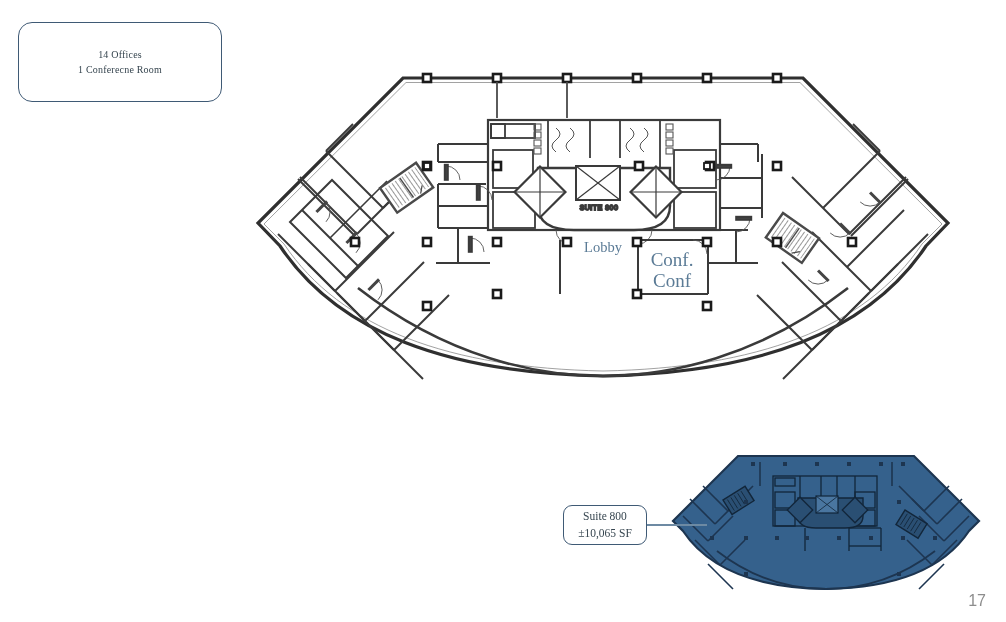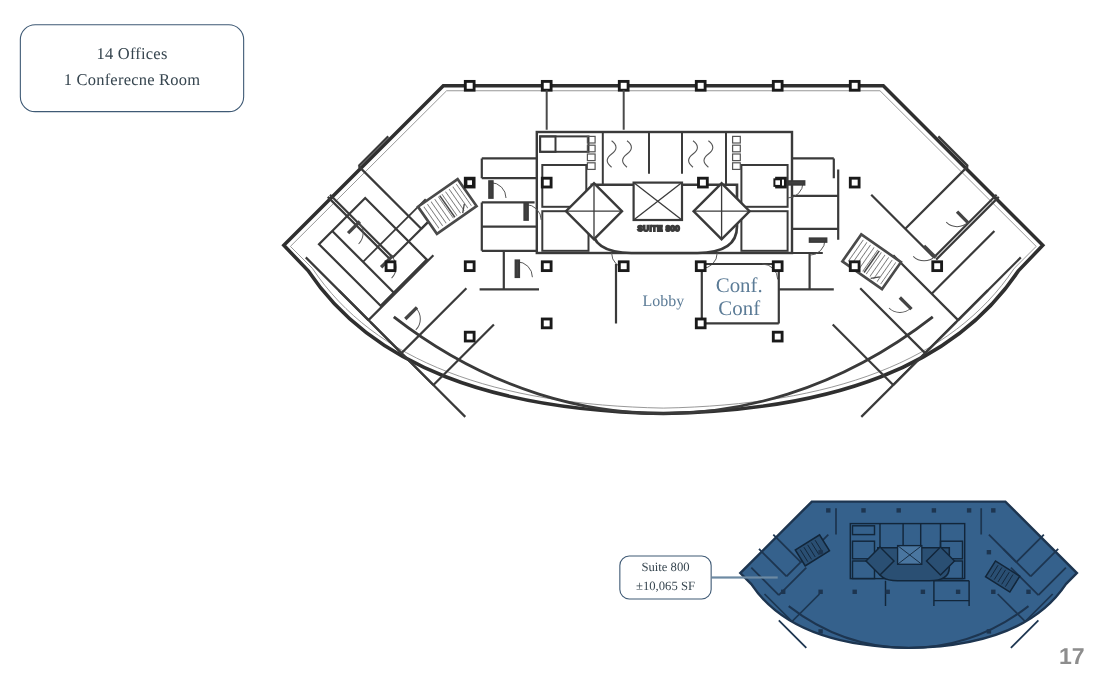--- a/index.html
+++ b/index.html
@@ -10,38 +10,38 @@
   #page{position:absolute;inset:0;}
 
   
   .info-box{
     position:absolute;left:18px;top:22px;width:204px;height:80px;
     border:1.6px solid #3f5a75;border-radius:14px;background:#ffffff;
     display:flex;flex-direction:column;align-items:center;justify-content:center;
     box-sizing:border-box;
   }
   .info-line{
-    font-size:15px;color:#36454f;letter-spacing:.2px;line-height:1.55;
+    font-size:10px;color:#36454f;letter-spacing:.2px;line-height:1.55;
     white-space:nowrap;
   }
   .subnote{
     position:absolute;left:18px;top:113px;width:204px;text-align:center;
     font-size:15px;color:#5b7b96;letter-spacing:.2px;white-space:nowrap;
   }
 
   
   #mainplan{position:absolute;left:238px;top:58px;width:730px;height:330px;}
   #mainplan svg{display:block;width:100%;height:100%;}
 
   
   .room-label{
     position:absolute;color:#5b7b96;font-size:14.5px;line-height:1.08;
     text-align:center;white-space:nowrap;pointer-events:none;
   }
-  #label-lobby{left:575px;top:267px;width:56px;}
+  #label-lobby{left:575px;top:240px;width:56px;}
   #label-conf{left:645px;top:249px;width:54px;font-size:19px;line-height:1.12;}
 
   
   .suite-box{
     position:absolute;left:563px;top:505px;width:84px;height:40px;
     border:1.4px solid #3f5a75;border-radius:9px;background:#ffffff;
     display:flex;flex-direction:column;align-items:center;justify-content:center;
     box-sizing:border-box;z-index:4;
   }
   .suite-line{font-size:11.5px;color:#36454f;line-height:1.45;white-space:nowrap;}
@@ -50,21 +50,21 @@
     background:#6d8aa3;z-index:3;
   }
 
   
   #keyplan{position:absolute;left:665px;top:448px;width:322px;height:148px;}
   #keyplan svg{display:block;width:100%;height:100%;}
 
   
   .page-num{
     position:absolute;right:20px;bottom:12px;
-    font-size:21px;color:#8d8d8d;font-family:"Liberation Sans",sans-serif;font-weight:bold;
+    font-size:16px;color:#8d8d8d;font-family:"Liberation Sans",sans-serif;
   }
 </style>
 </head>
 <body>
 
 <div id="page">
 
   <div class="info-box">
     <div class="info-line">14 Offices</div>
     <div class="info-line">1 Conferecne Room</div>

